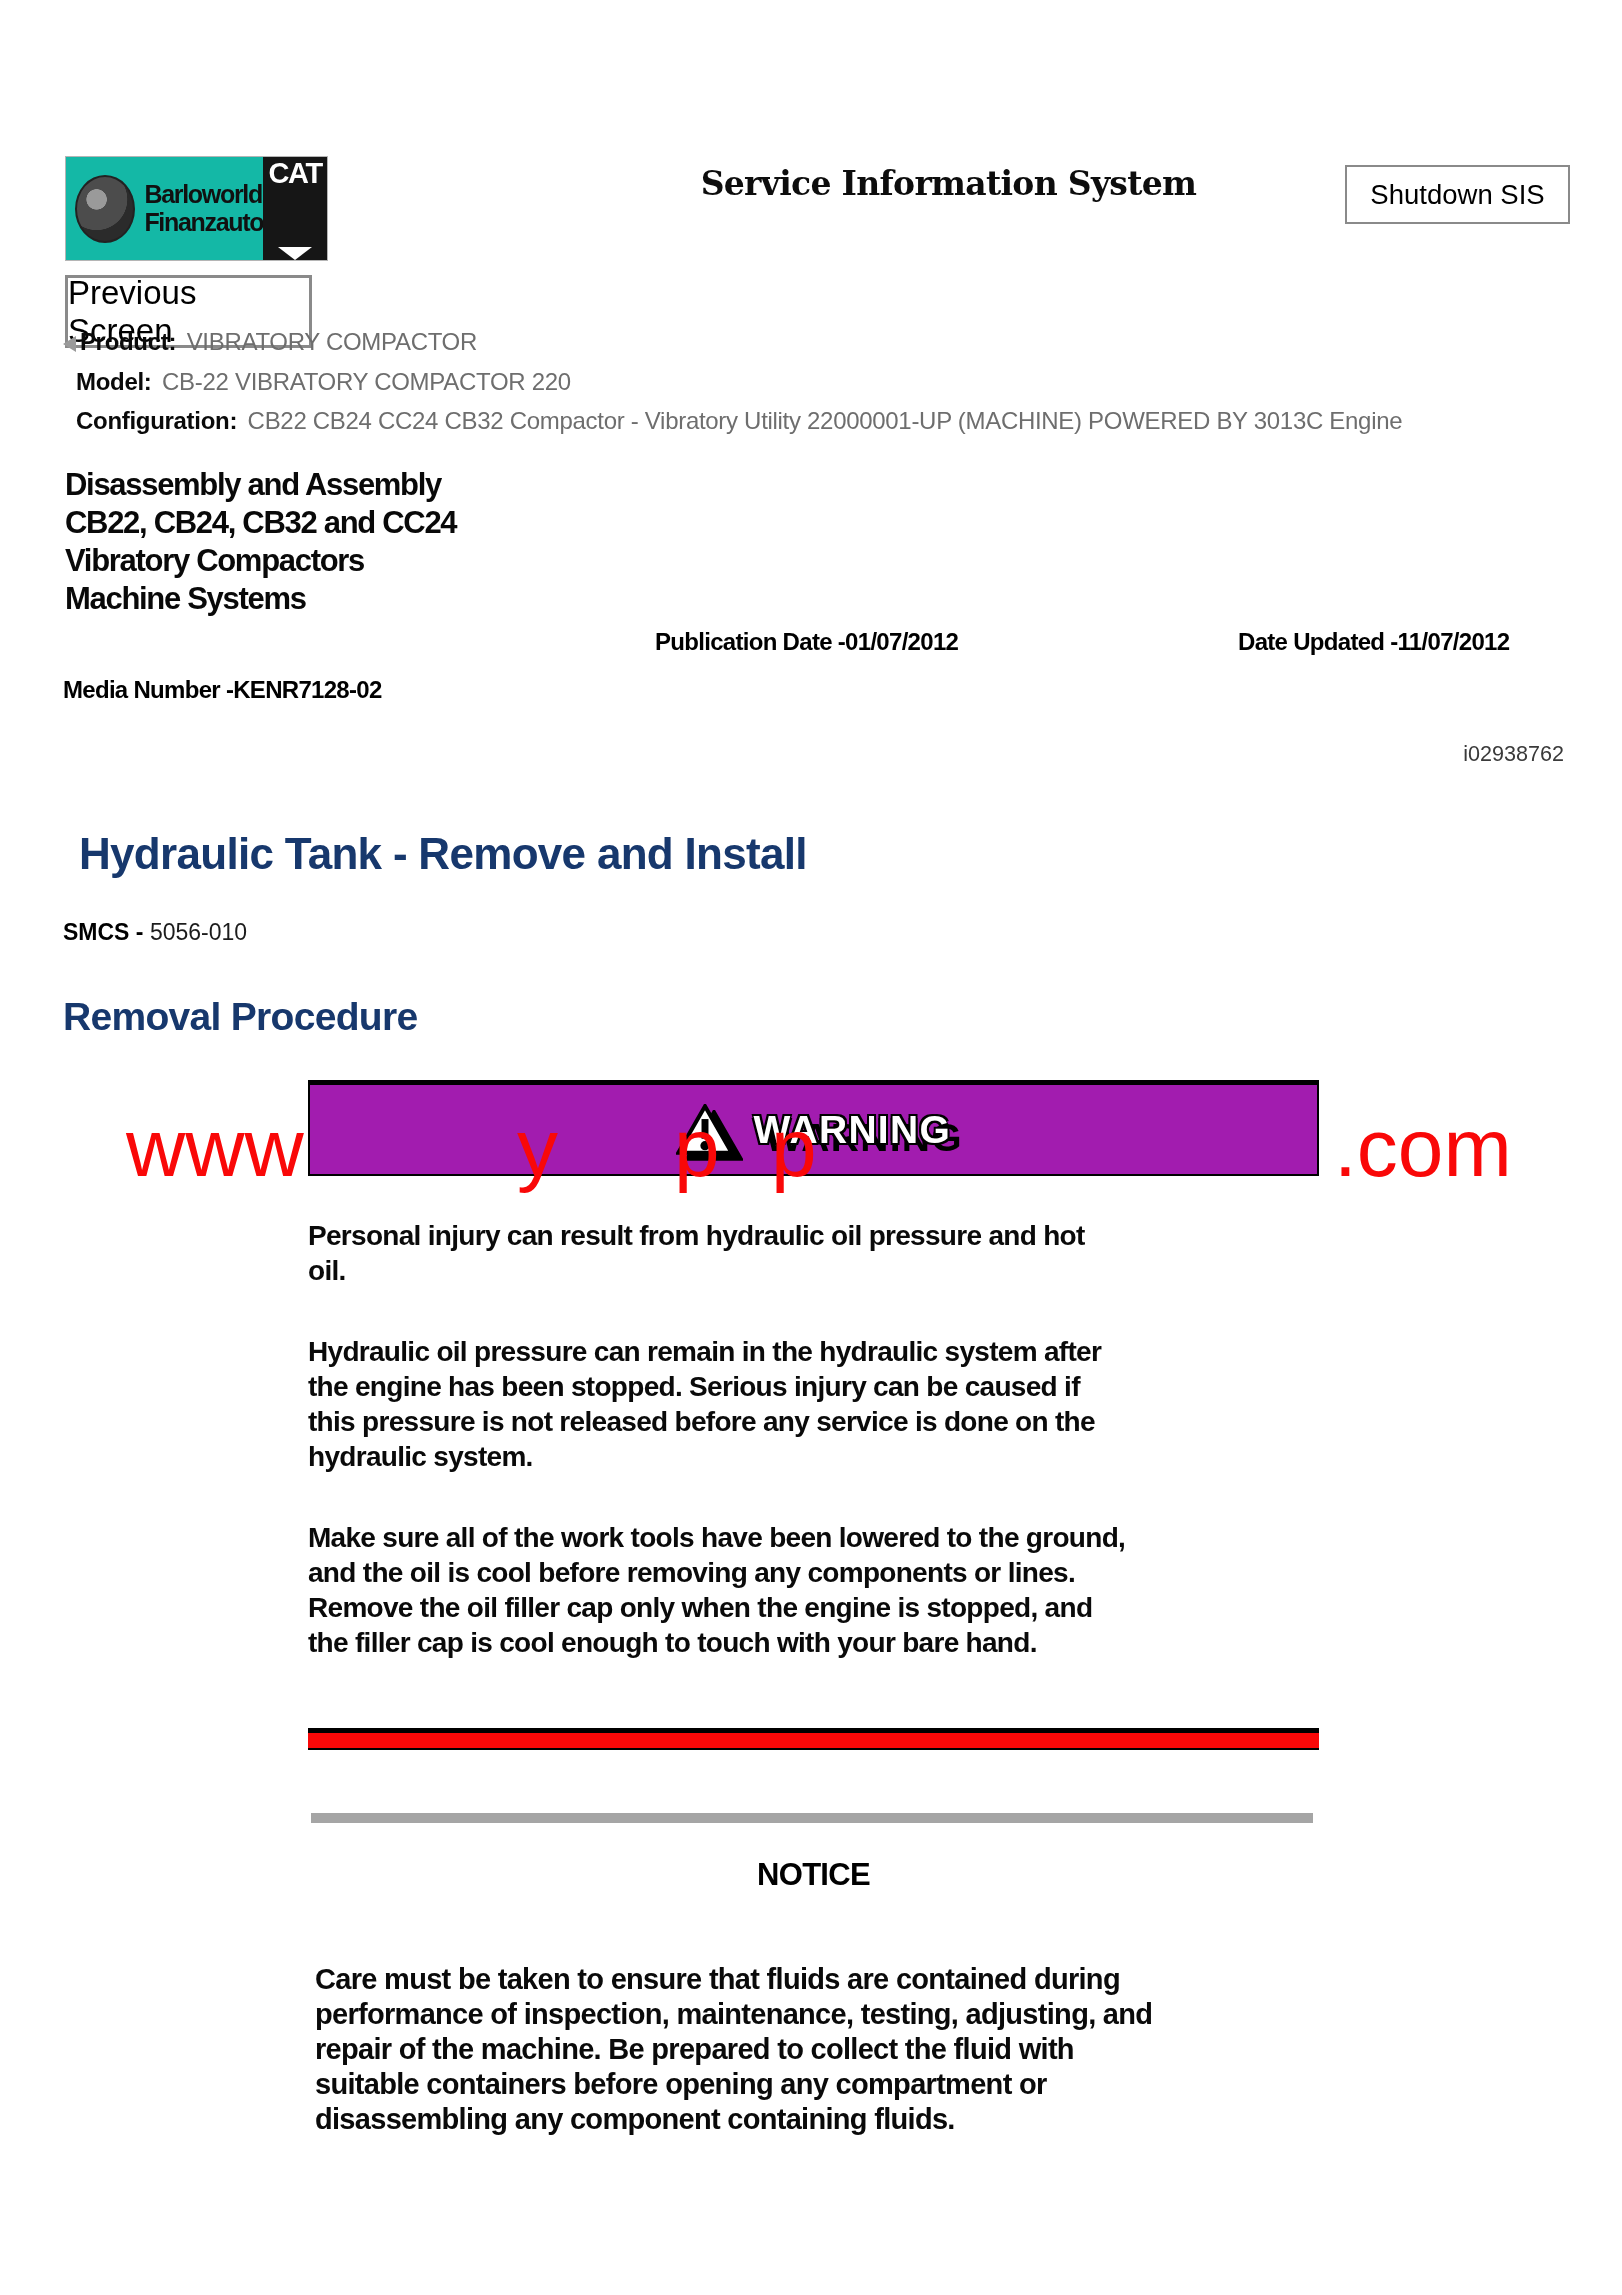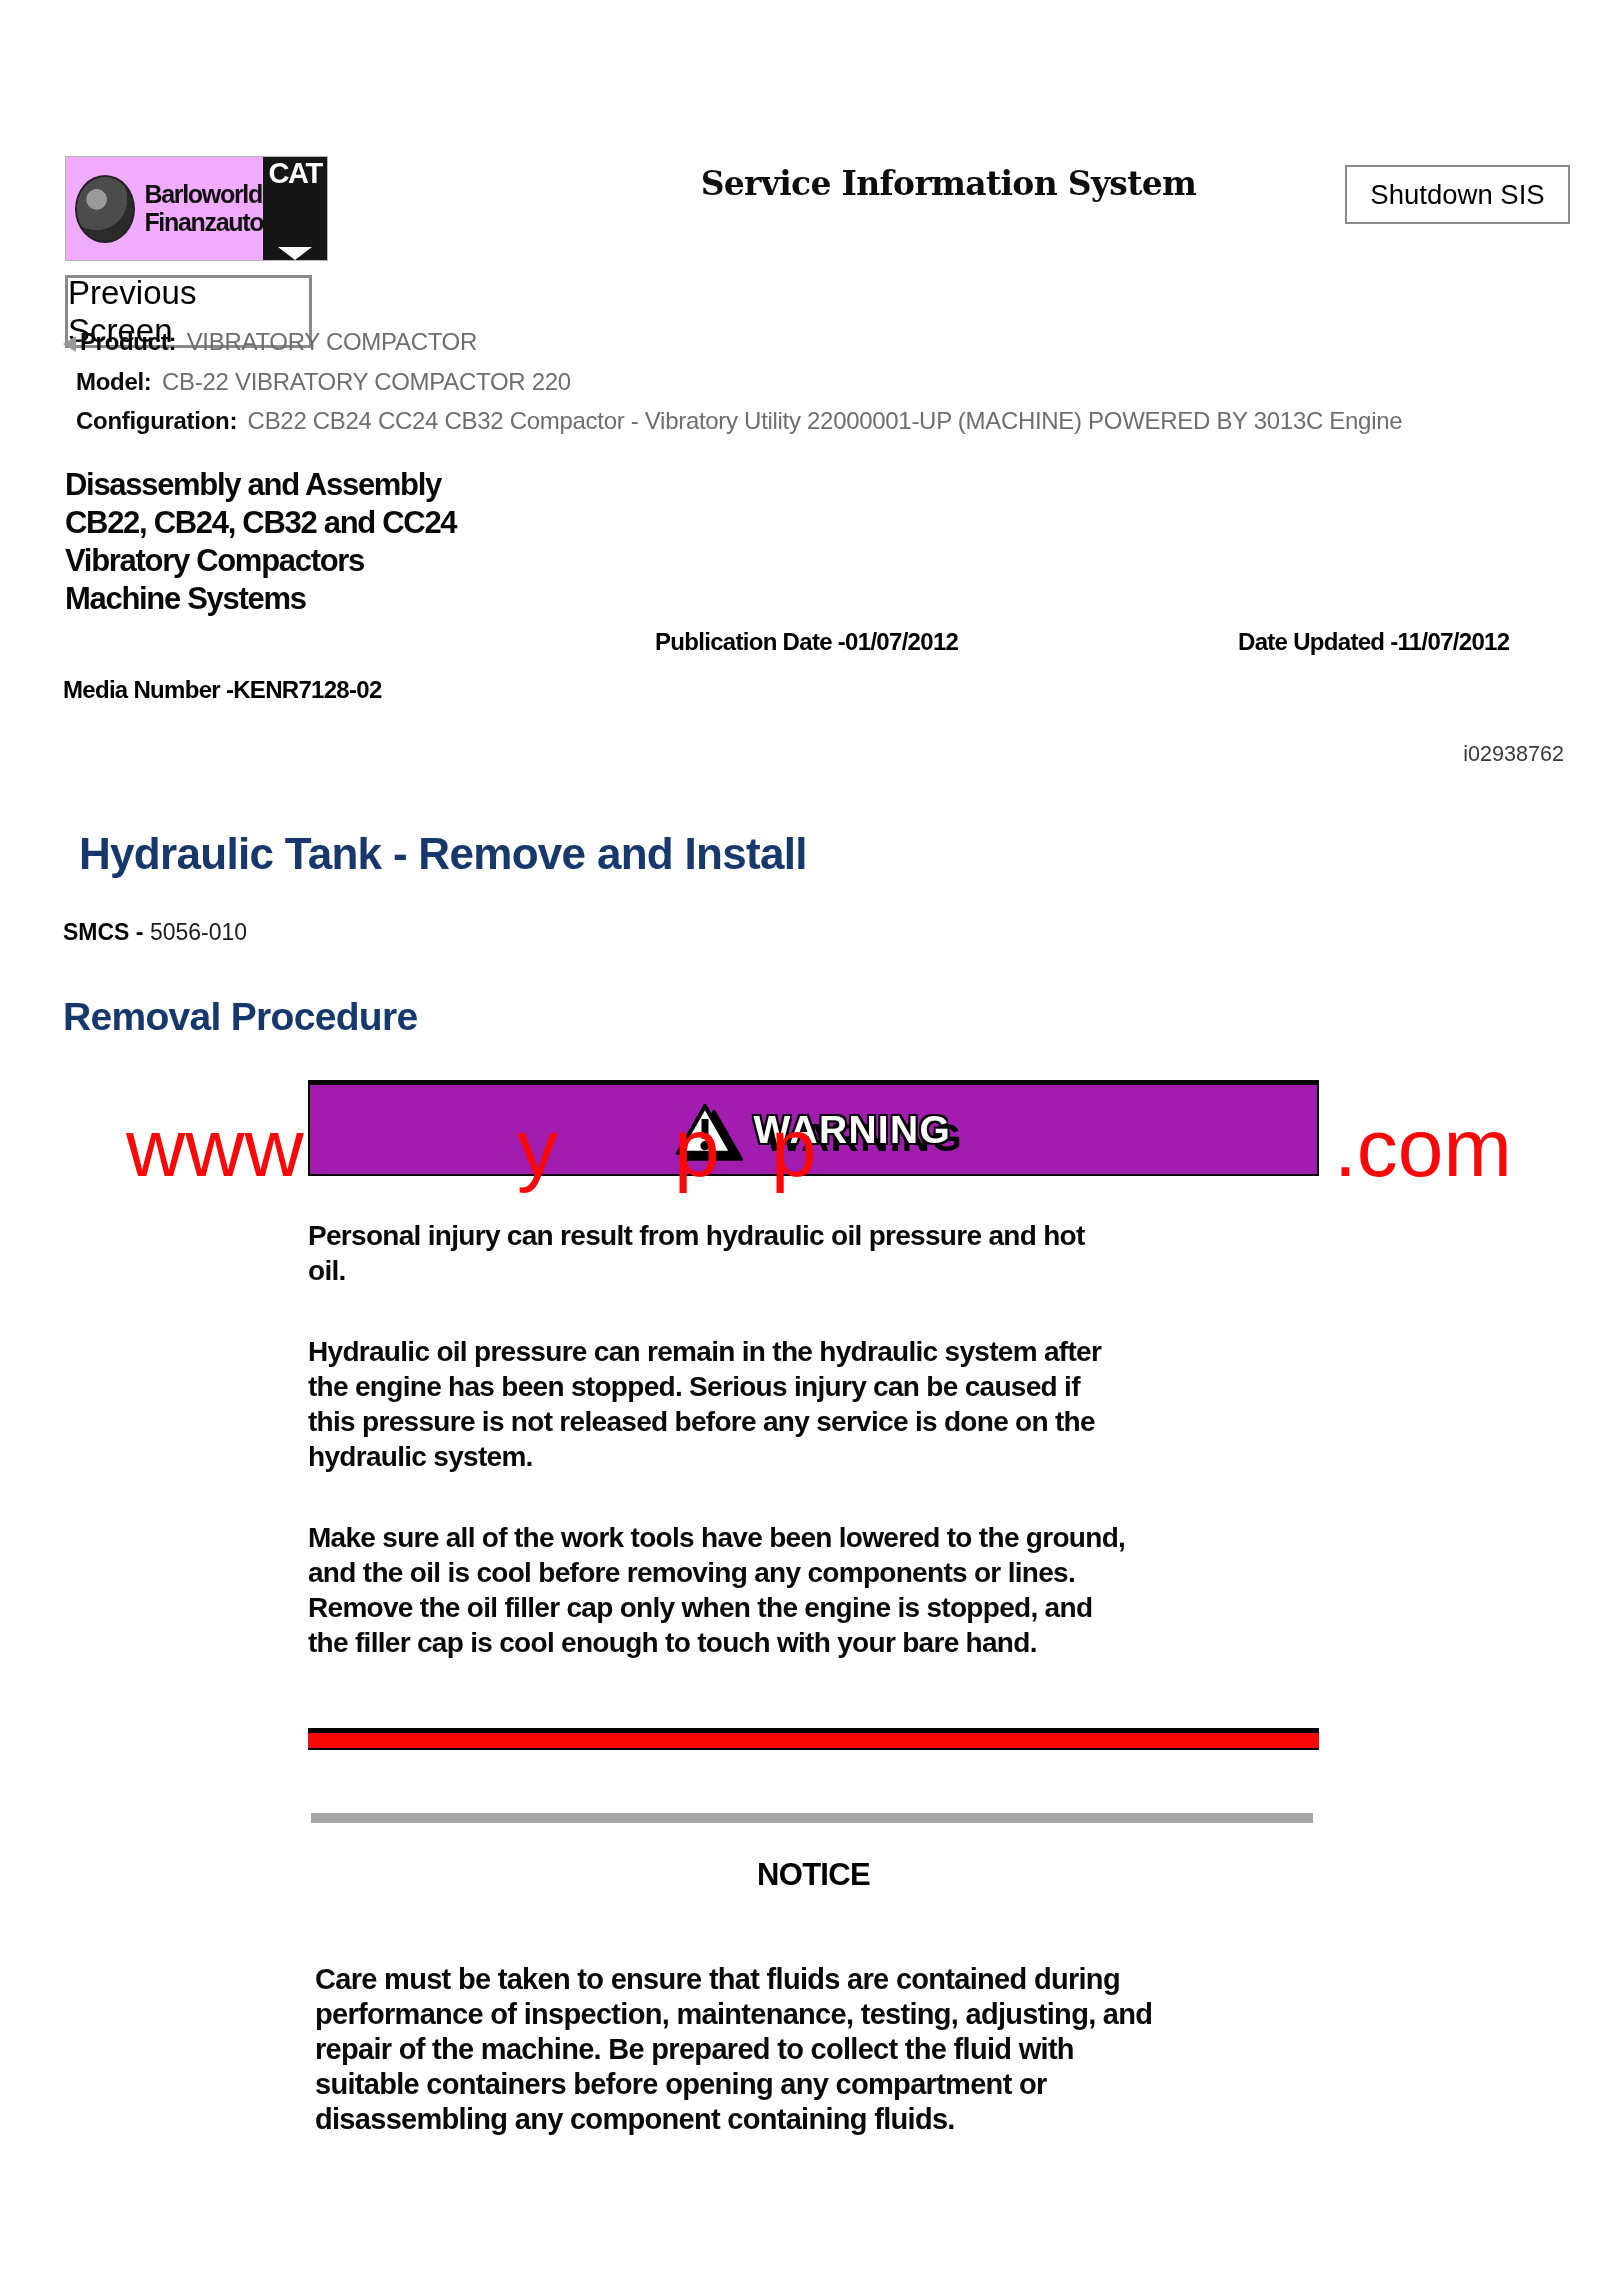--- a/index.html
+++ b/index.html
@@ -7,21 +7,21 @@
     width:1623px;height:2295px;background:#ffffff;position:relative;
     font-family:"Liberation Sans", sans-serif;color:#000;
   }
   .abs{position:absolute;}
 
   
   .logo-box{
     left:65px;top:156px;width:263px;height:105px;
     display:flex;border:1.3px solid #b5b5b5;background:#fff;box-sizing:border-box;
   }
-  .logo-white{flex:1;display:flex;align-items:center;gap:9.2px;padding-left:9.2px;background:#f0abfc;}
+  .logo-white{flex:1;display:flex;align-items:center;gap:9.2px;padding-left:9.2px;background:#14b8a6;}
   .globe{
     width:60px;height:68px;border-radius:50%;
     background:radial-gradient(circle at 35% 35%, #9a9a9a 0 18%, #4c4c4c 19% 55%, #2b2b2b 56% 100%);
     border:2px solid #222;box-sizing:border-box;flex:0 0 auto;
   }
   .logo-words{font-weight:700;font-size:25px;line-height:27.5px;letter-spacing:-1.3px;color:#111;}
   .logo-cat{
     width:71px;background:#161616;color:#fff;display:flex;flex-direction:column;
     align-items:center;justify-content:space-between;font-weight:700;font-size:29px;letter-spacing:-1.3px;
     position:relative;

